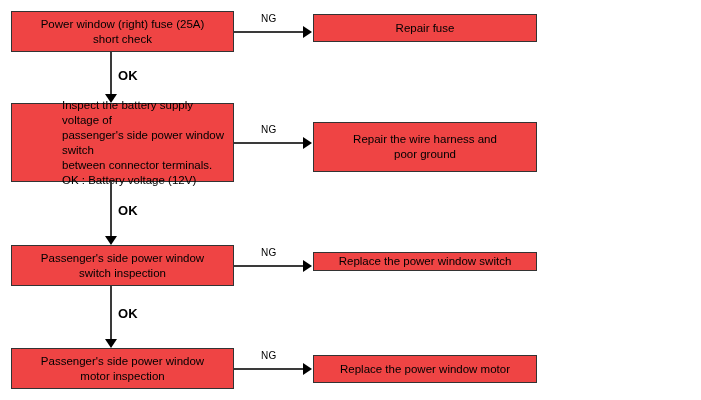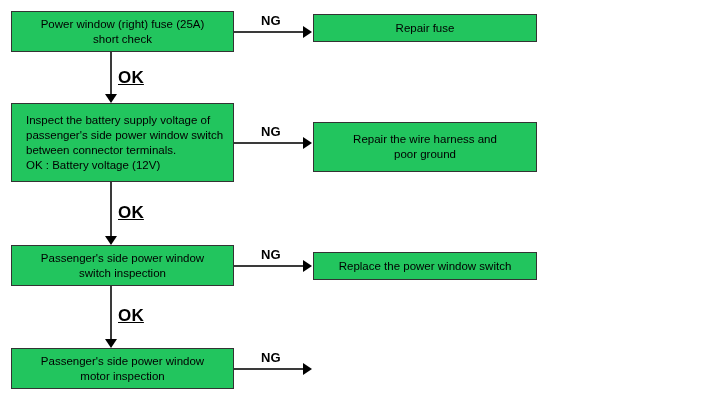--- a/index.html
+++ b/index.html
@@ -15,21 +15,21 @@
     position: relative;
     width: 701px;
     height: 400px;
     background: #ffffff;
     overflow: hidden;
   }
   .node {
     position: absolute;
     box-sizing: border-box;
     border: 1px solid #333333;
-    background: #22c55e;
+    background: #ef4444;
     display: flex;
     align-items: center;
     justify-content: center;
     font-size: 11.5px;
     line-height: 15px;
     color: #000000;
     text-align: center;
     padding: 2px 6px;
   }
   .node .txt {
@@ -37,20 +37,21 @@
     display: block;
     width: 100%;
   }
   .node.left-align {
     justify-content: flex-start;
     text-align: left;
     padding-left: 14px;
   }
   .node.left-align .txt {
     text-align: left;
+    margin-left: 36px;
   }
 
   
   .v-conn {
     position: absolute;
     width: 14px;
   }
   .v-conn .line {
     position: absolute;
     left: 6px;
@@ -62,25 +63,24 @@
     position: absolute;
     left: 1px;
     width: 0;
     height: 0;
     border-left: 6px solid transparent;
     border-right: 6px solid transparent;
     border-top: 9px solid #000000;
   }
   .v-label {
     position: absolute;
-    font-size: 17px;
+    font-size: 13px;
     font-weight: bold;
     color: #000000;
     letter-spacing: 0.2px;
-    text-decoration: underline;
   }
 
   
   .h-conn {
     position: absolute;
     height: 14px;
   }
   .h-conn .line {
     position: absolute;
     top: 6px;
@@ -92,22 +92,22 @@
     position: absolute;
     top: 1px;
     width: 0;
     height: 0;
     border-top: 6px solid transparent;
     border-bottom: 6px solid transparent;
     border-left: 9px solid #000000;
   }
   .h-label {
     position: absolute;
-    font-size: 13px;
-    font-weight: bold;
+    font-size: 10px;
+    font-weight: normal;
     color: #000000;
     letter-spacing: 0.2px;
   }
 </style>
 </head>
 <body>
 
 <div id="canvas">
 
   <div class="node" style="left:11px; top:11px; width:223px; height:41px;">
@@ -159,35 +159,38 @@
     <span class="txt">Passenger's side power window
 switch inspection</span>
   </div>
 
   <div class="h-conn" style="left:234px; top:259px; width:79px;">
     <div class="line" style="width:70px;"></div>
     <div class="head" style="left:69px;"></div>
   </div>
   <div class="h-label" style="left:261px; top:247px;">NG</div>
 
-  <div class="node" style="left:313px; top:252px; width:224px; height:28px;">
+  <div class="node" style="left:313px; top:252px; width:224px; height:19px;">
     <span class="txt">Replace the power window switch</span>
   </div>
 
   <div class="v-conn" style="left:104px; top:286px; height:62px;">
     <div class="line" style="height:54px;"></div>
     <div class="head" style="top:53px;"></div>
   </div>
   <div class="v-label" style="left:118px; top:306px;">OK</div>
 
   <div class="node" style="left:11px; top:348px; width:223px; height:41px;">
     <span class="txt">Passenger's side power window
 motor inspection</span>
   </div>
 
   <div class="h-conn" style="left:234px; top:362px; width:79px;">
     <div class="line" style="width:70px;"></div>
     <div class="head" style="left:69px;"></div>
   </div>
   <div class="h-label" style="left:261px; top:350px;">NG</div>
 
+  <div class="node" style="left:313px; top:355px; width:224px; height:28px;">
+    <span class="txt">Replace the power window motor</span>
+  </div>
 
 </div>
 
 </body></html>

